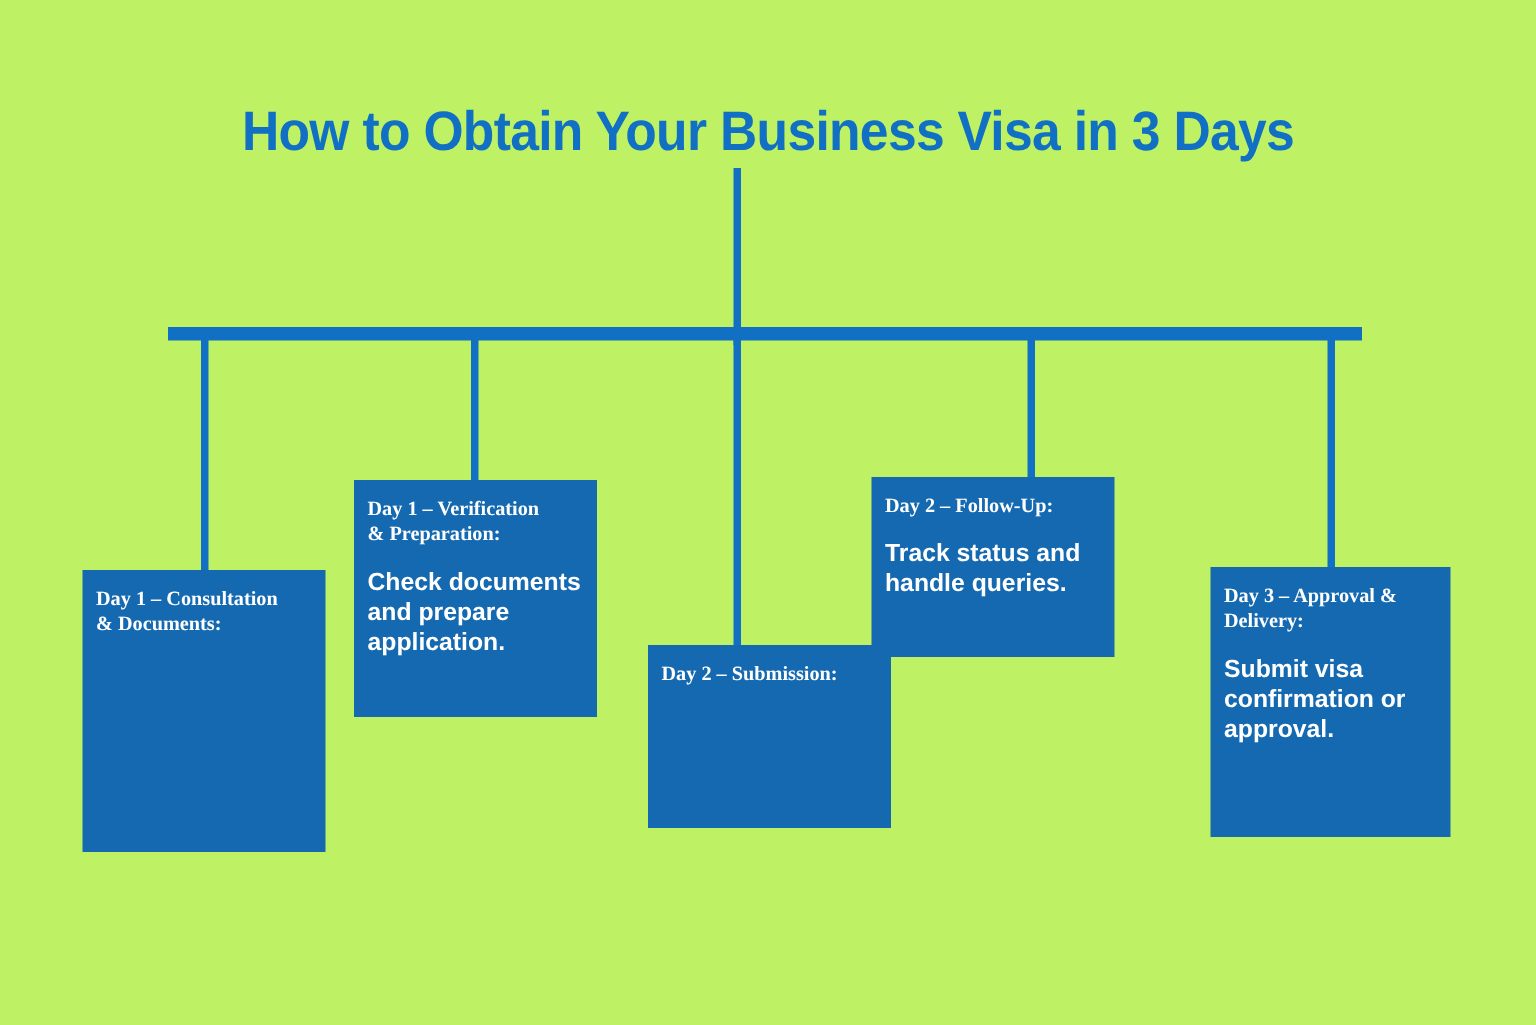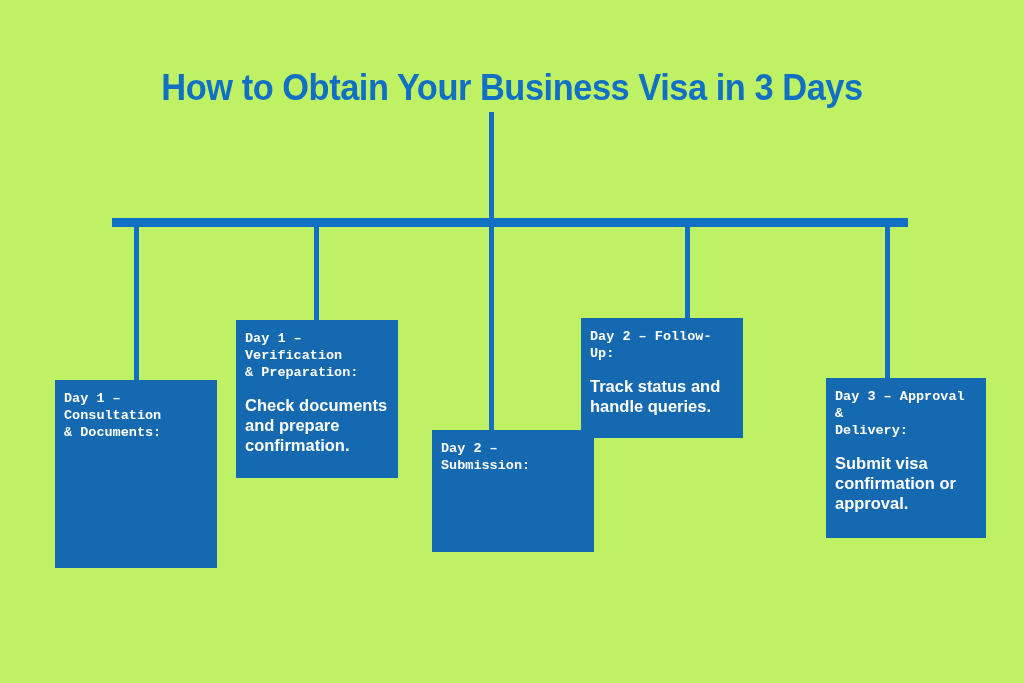--- a/index.html
+++ b/index.html
@@ -45,21 +45,21 @@
 
   
   .node {
     position: absolute;
     background: #1569b0;
     box-sizing: border-box;
     padding: 10px 9px 8px 9px;
     color: #ffffff;
   }
   .node-heading {
-    font-family: Liberation Mono, monospace;
+    font-family: Liberation Serif, serif;
     font-size: 13.5px;
     font-weight: bold;
     line-height: 17px;
     margin: 0 0 14px 0;
     white-space: pre-line;
   }
   .node-body {
     font-family: "Liberation Sans", sans-serif;
     font-size: 16.5px;
     font-weight: bold;
@@ -85,31 +85,31 @@
   <div class="conn vline" style="left:885px; top:222px; height:158px;"></div>
 
   <div class="node" style="left:55px; top:380px; width:162px; height:188px;">
     <p class="node-heading">Day 1 – Consultation
 &amp; Documents:</p>
   </div>
 
   <div class="node" style="left:236px; top:320px; width:162px; height:158px;">
     <p class="node-heading">Day 1 – Verification
 &amp; Preparation:</p>
-    <p class="node-body">Check documents and prepare confirmation.</p>
+    <p class="node-body">Check documents and prepare application.</p>
   </div>
 
   <div class="node" style="left:432px; top:430px; width:162px; height:122px;">
     <p class="node-heading">Day 2 – Submission:</p>
   </div>
 
   <div class="node" style="left:581px; top:318px; width:162px; height:120px;">
     <p class="node-heading">Day 2 – Follow-Up:</p>
     <p class="node-body">Track status and handle queries.</p>
   </div>
 
-  <div class="node" style="left:826px; top:378px; width:160px; height:160px;">
+  <div class="node" style="left:807px; top:378px; width:160px; height:180px;">
     <p class="node-heading">Day 3 – Approval &amp;
 Delivery:</p>
     <p class="node-body">Submit visa confirmation or approval.</p>
   </div>
 
 </div>
 
 </body></html>

